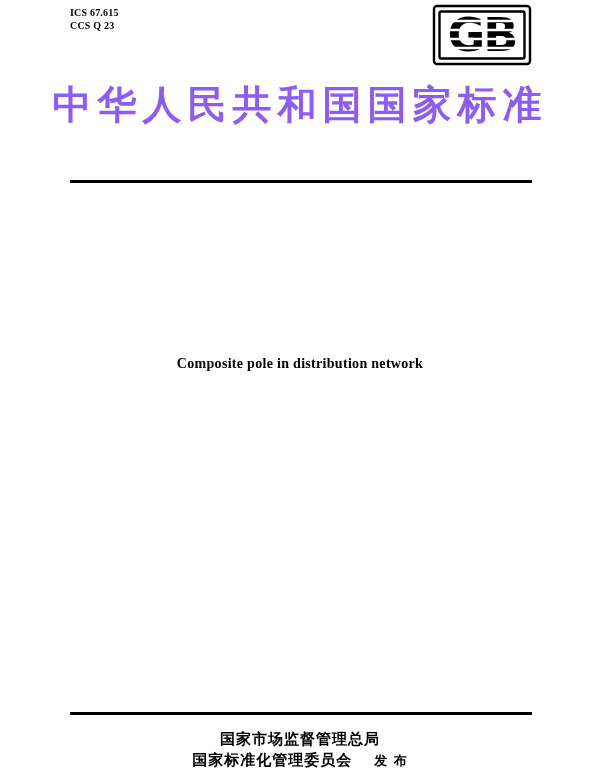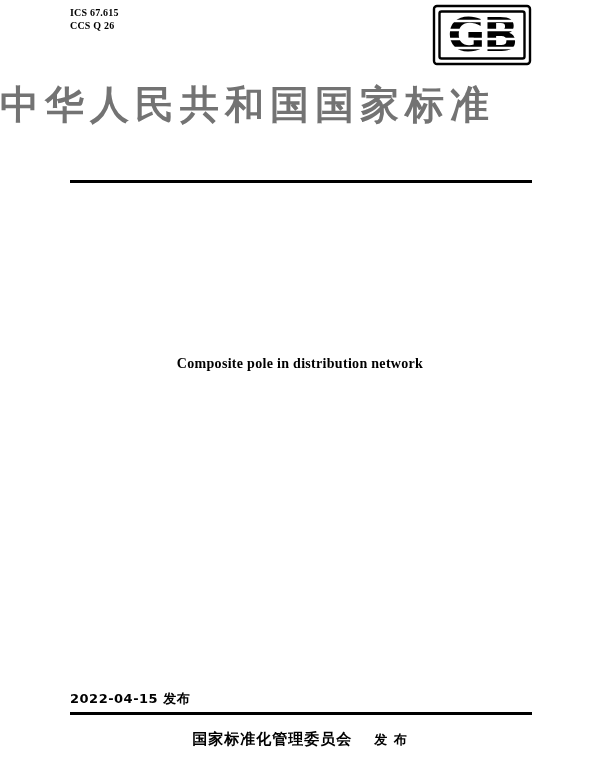--- a/index.html
+++ b/index.html
@@ -48,26 +48,26 @@
     height: 66px;
     padding-left: 45px;
   }
 
   
   .cn-title {
     position: absolute;
     left: 0;
     right: 0;
     top: 78px;
-    text-align: left;
+    text-align: center;
     font-family: "DejaVu Sans", sans-serif;
     font-weight: bold;
     font-size: 39px;
     letter-spacing: 6px;
-    color: #737373;
+    color: #8b5cf6;
     white-space: nowrap;
   }
 
   
   .std-number {
     position: absolute;
     right: 70px;
     top: 144px;
     font-family: "Liberation Serif", serif;
     font-weight: bold;
@@ -159,21 +159,21 @@
     margin-left: 22px;
   }
 </style>
 </head>
 <body>
 
 <div class="page">
 
   <div class="top-meta">
     <div>ICS 67.615</div>
-    <div>CCS Q 26</div>
+    <div>CCS Q 23</div>
   </div>
 
   <div class="gb-logo">
     <svg viewBox="0 0 100 62" width="100" height="62" xmlns="http://www.w3.org/2000/svg">
       <g fill="none" stroke="#000" stroke-width="2.4">
         <rect x="2" y="2" width="96" height="58" rx="3"></rect>
         <rect x="7.5" y="7.5" width="85" height="47" rx="2"></rect>
       </g>
       <text x="50" y="47" font-family="DejaVu Sans, sans-serif" font-size="46" font-weight="bold" text-anchor="middle" fill="#000" letter-spacing="-2">GB</text>
       <g stroke="#fff" stroke-width="2.6">
@@ -187,21 +187,21 @@
 
   <div class="cn-title">中华人民共和国国家标准</div>
 
 
   <div class="rule-top"></div>
 
   <div class="doc-title-en">Composite pole in distribution network</div>
 
   <div class="rule-bottom"></div>
 
-  <div class="date-issue">2022-04-15 发布</div>
 
   <div class="issuer">
+    <div class="line">国家市场监督管理总局</div>
     <div class="line">
       <span>国家标准化管理委员会</span><span class="publish-word">发 布</span>
     </div>
   </div>
 
 </div>
 
 </body></html>

